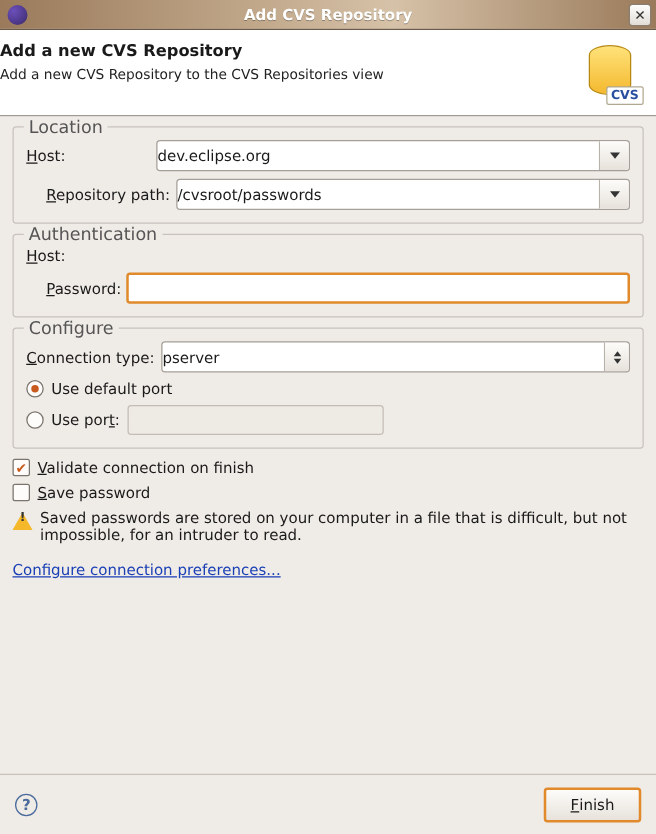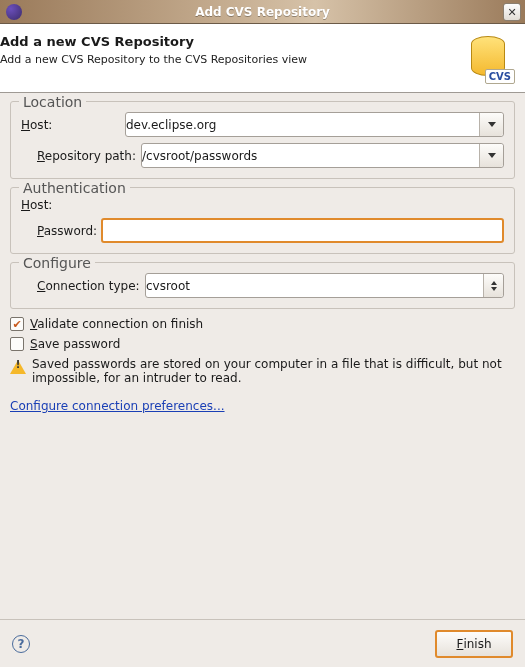--- a/index.html
+++ b/index.html
@@ -297,26 +297,35 @@
         <span></span>
       </div>
     </div>
   </div>
 
   <div class="group">
     <div class="group-title">Configure</div>
     <div class="form-row">
       <div class="label" style="width:108px"><span style="text-decoration:underline">C</span><span></span>onnection type:</div>
       <div class="select">
-        <span>cvsroot</span>
+        <span>pserver</span>
         <div class="spinner">
             <div class="up"></div>
             <div class="down"></div>
           </div>
       </div>
+    </div>
+    <div class="radio-row">
+      <div class="radio selected"></div>
+      <span>Use default port</span>
+    </div>
+    <div class="radio-row">
+      <div class="radio"></div>
+      <span>Use por<span style="text-decoration:underline">t</span>:</span>
+      <div class="disabled-input"></div>
     </div>
   </div>
 
   <div class="check-row">
     <div class="checkbox checked"></div>
     <span><span style="text-decoration:underline">V</span>alidate connection on finish</span>
   </div>
   <div class="check-row">
     <div class="checkbox"></div>
     <span><span style="text-decoration:underline">S</span>ave password</span>

